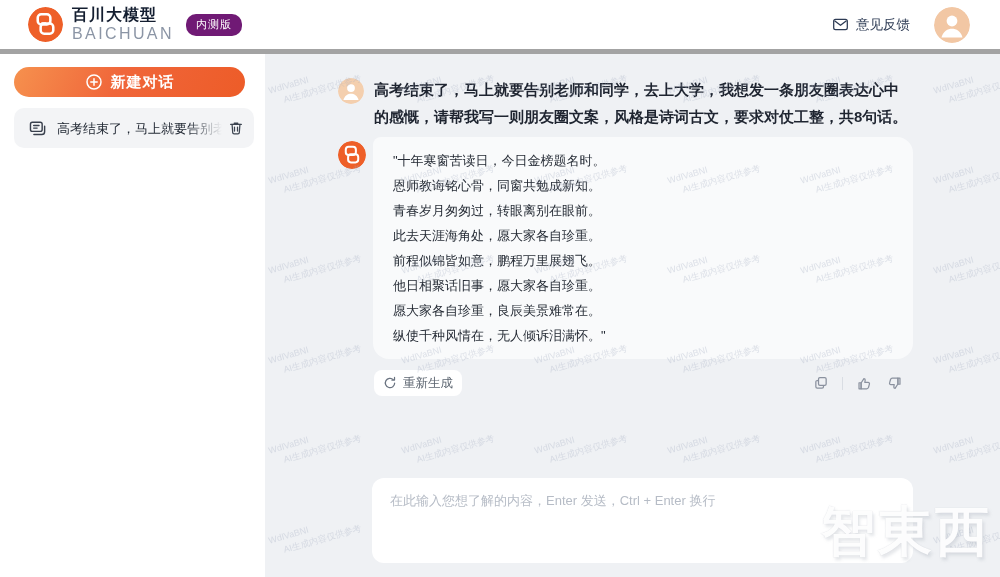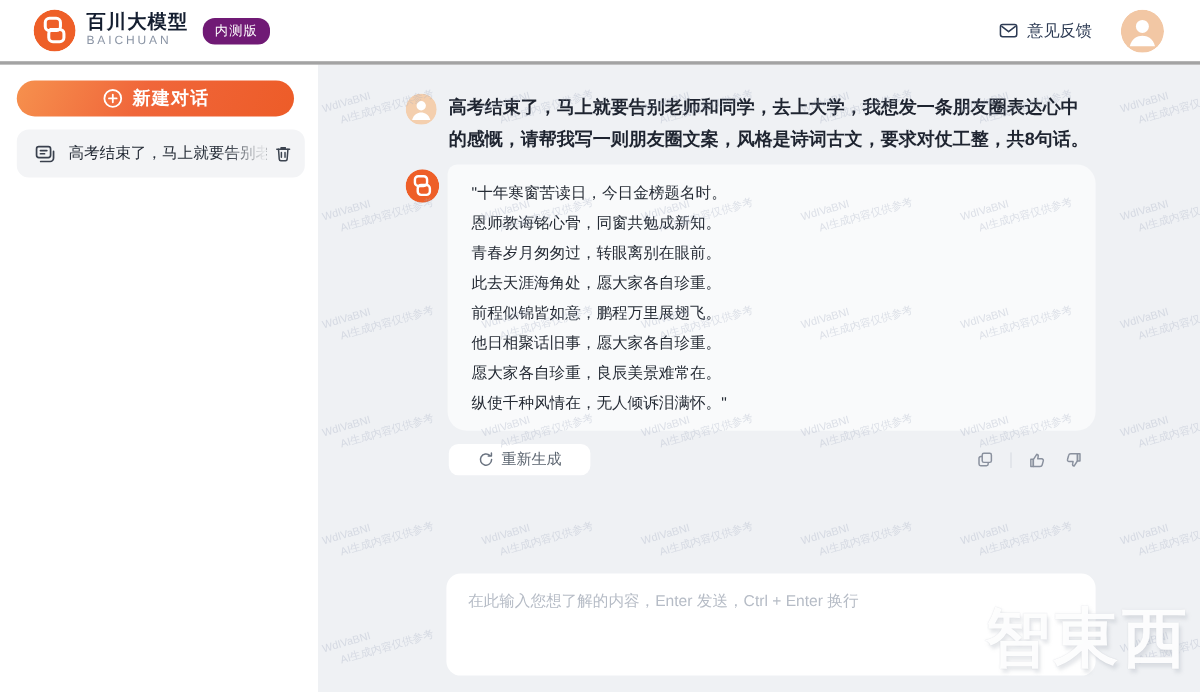--- a/index.html
+++ b/index.html
@@ -2,26 +2,26 @@
 <html><head>
 <meta charset="utf-8">
 <style>
   * { margin:0; padding:0; box-sizing:border-box; }
   html,body { width:1000px; height:577px; overflow:hidden; }
   body { font-family:"Liberation Sans", sans-serif; background:#fff; color:#1d2634; }
 
   .app { width:1000px; height:577px; display:flex; flex-direction:column; }
 
   
-  .header { height:54px; background:#fff; border-bottom:3px solid #a3a3a3; display:flex; align-items:center; justify-content:space-between; padding:0 30px 0 28px; flex:0 0 54px; }
+  .header { height:54px; background:#fff; border-bottom:5px solid #a3a3a3; display:flex; align-items:center; justify-content:space-between; padding:0 30px 0 28px; flex:0 0 54px; }
   .brand { display:flex; align-items:center; }
   .logo-circle { width:35px; height:35px; border-radius:50%; flex:0 0 35px; }
   .brand-text { margin-left:9px; line-height:1; }
   .brand-title { font-size:16px; font-weight:bold; color:#141e30; letter-spacing:1px; }
-  .brand-sub { font-size:10px; color:#8b95a5; letter-spacing:2.4px; margin-top:3px; }
+  .brand-sub { font-size:16px; color:#8b95a5; letter-spacing:2.4px; margin-top:3px; }
   .beta-badge { margin-left:12px; background:#701a75; color:#fff; font-size:11px; padding:3px 10px 4px; border-radius:10px; letter-spacing:1px; }
   .header-right { display:flex; align-items:center; gap:24px; }
   .feedback { display:flex; align-items:center; gap:7px; color:#2d3b54; font-size:13.5px; cursor:pointer; }
   .avatar-circle { width:36px; height:36px; border-radius:50%; overflow:hidden; }
 
   
   .body { flex:1; display:flex; min-height:0; }
 
   
   .sidebar { width:265px; flex:0 0 265px; background:#fff; padding:13px 13px 0 14px; }
@@ -39,21 +39,21 @@
   .msg-row { display:flex; align-items:flex-start; }
   .user-avatar-sm { width:26px; height:26px; border-radius:50%; overflow:hidden; flex:0 0 26px; margin-top:2px; }
   .user-text { margin-left:10px; width:540px; font-size:15px; font-weight:600; line-height:27px; color:#1e2430; }
 
   .ai-row { margin-top:7px; }
   .ai-avatar { width:28px; height:28px; border-radius:50%; flex:0 0 28px; margin-top:4px; }
   .ai-bubble { margin-left:7px; width:540px; background:#f9fafb; border-radius:8px 16px 16px 16px; padding:11px 20px; }
   .poem-line { font-size:13px; line-height:25px; font-weight:500; color:#252b35; }
 
   .actions-row { margin-top:11px; margin-left:36px; width:539px; display:flex; align-items:center; justify-content:space-between; }
-  .regen-btn { background:#fff; border:none; border-radius:8px; height:26px; padding:0 24px; display:flex; align-items:center; gap:6px; font-size:12.5px; color:#5c6570; font-family:"Liberation Sans",sans-serif; cursor:pointer; }
+  .regen-btn { background:#fff; border:none; border-radius:8px; height:26px; padding:0 9px; display:flex; align-items:center; gap:6px; font-size:12.5px; color:#5c6570; font-family:"Liberation Sans",sans-serif; cursor:pointer; }
   .icon-group { display:flex; align-items:center; gap:13px; padding-right:10px; }
   .icon-btn { display:flex; cursor:pointer; }
   .icon-divider { width:1px; height:13px; background:#d9dde3; }
 
   
   .watermark-layer { position:absolute; inset:0; z-index:2; pointer-events:none; overflow:hidden; }
   .wm-tile { position:absolute; transform:rotate(-16deg); transform-origin:left top; color:rgba(163,173,192,0.34); font-size:9px; line-height:13px; white-space:nowrap; }
   .wm-tile .wm-l2 { margin-left:12px; }
 
   

